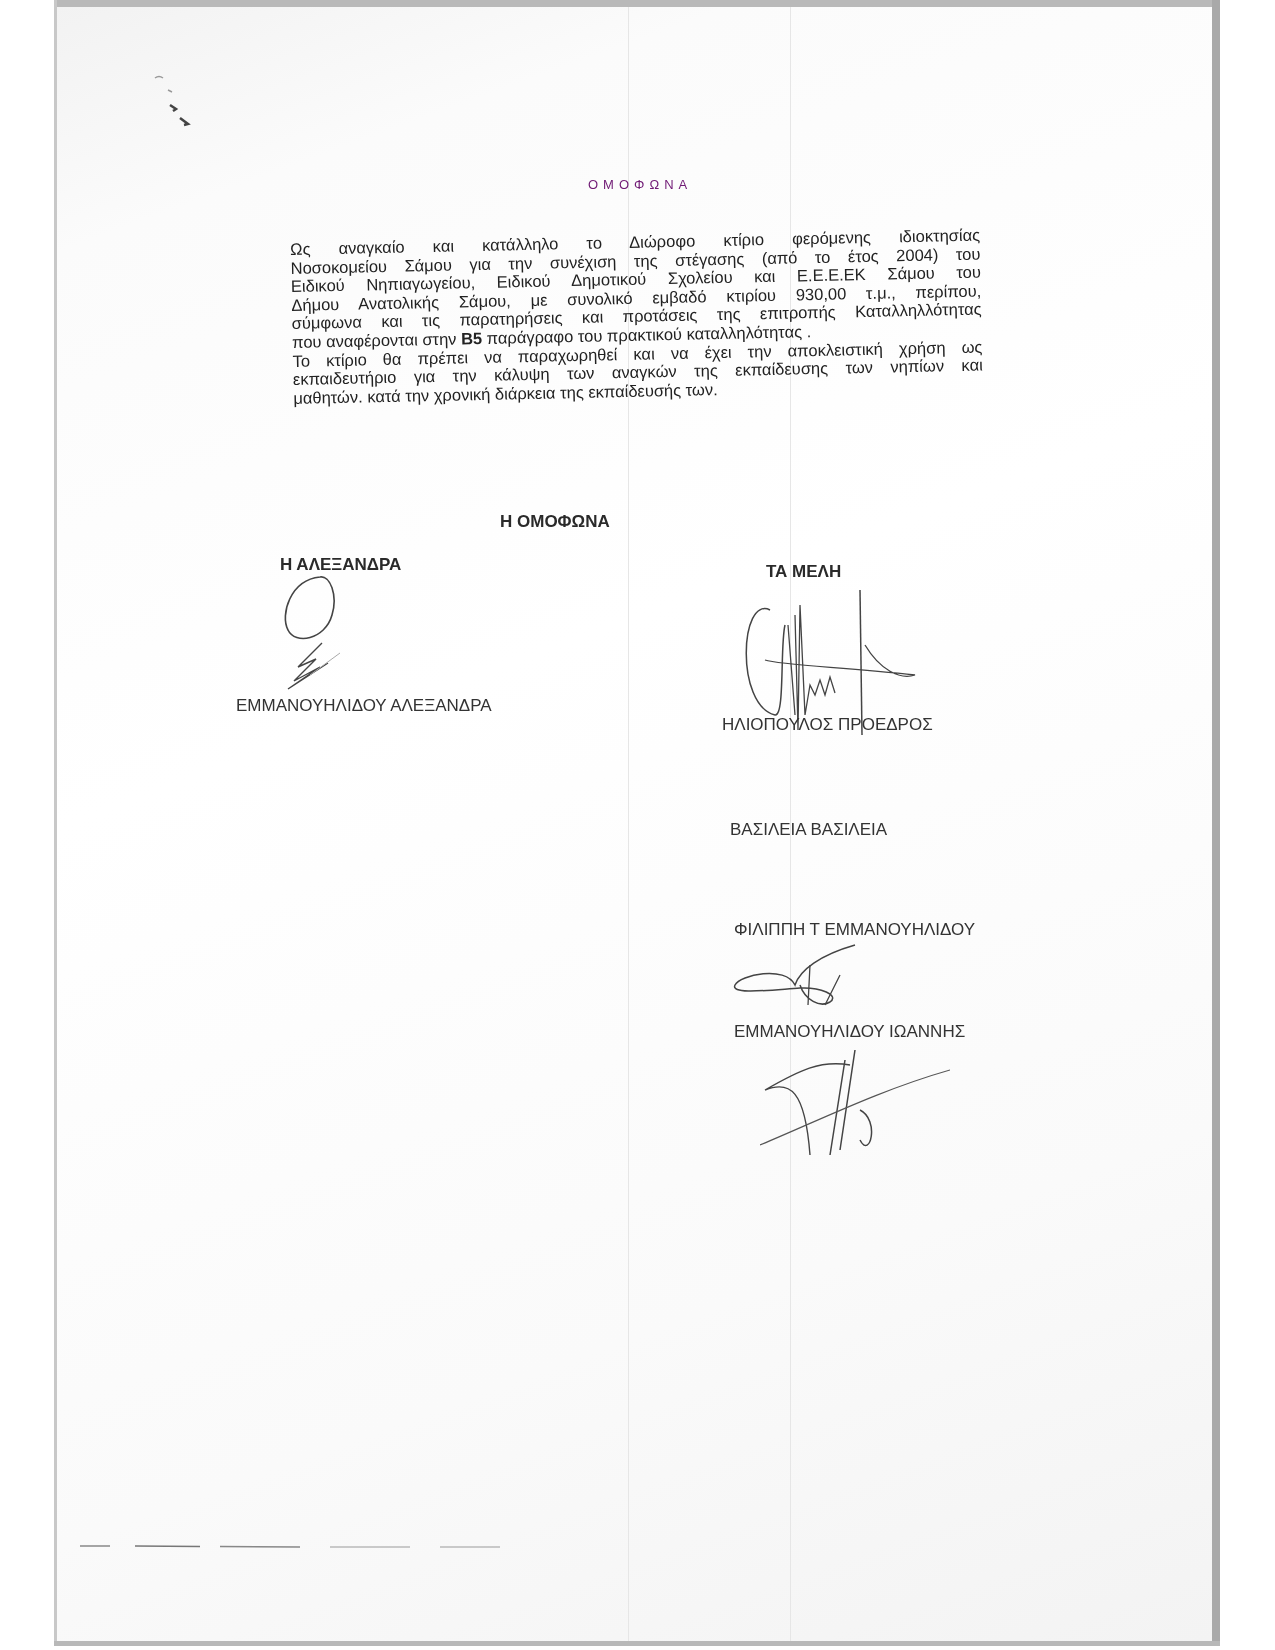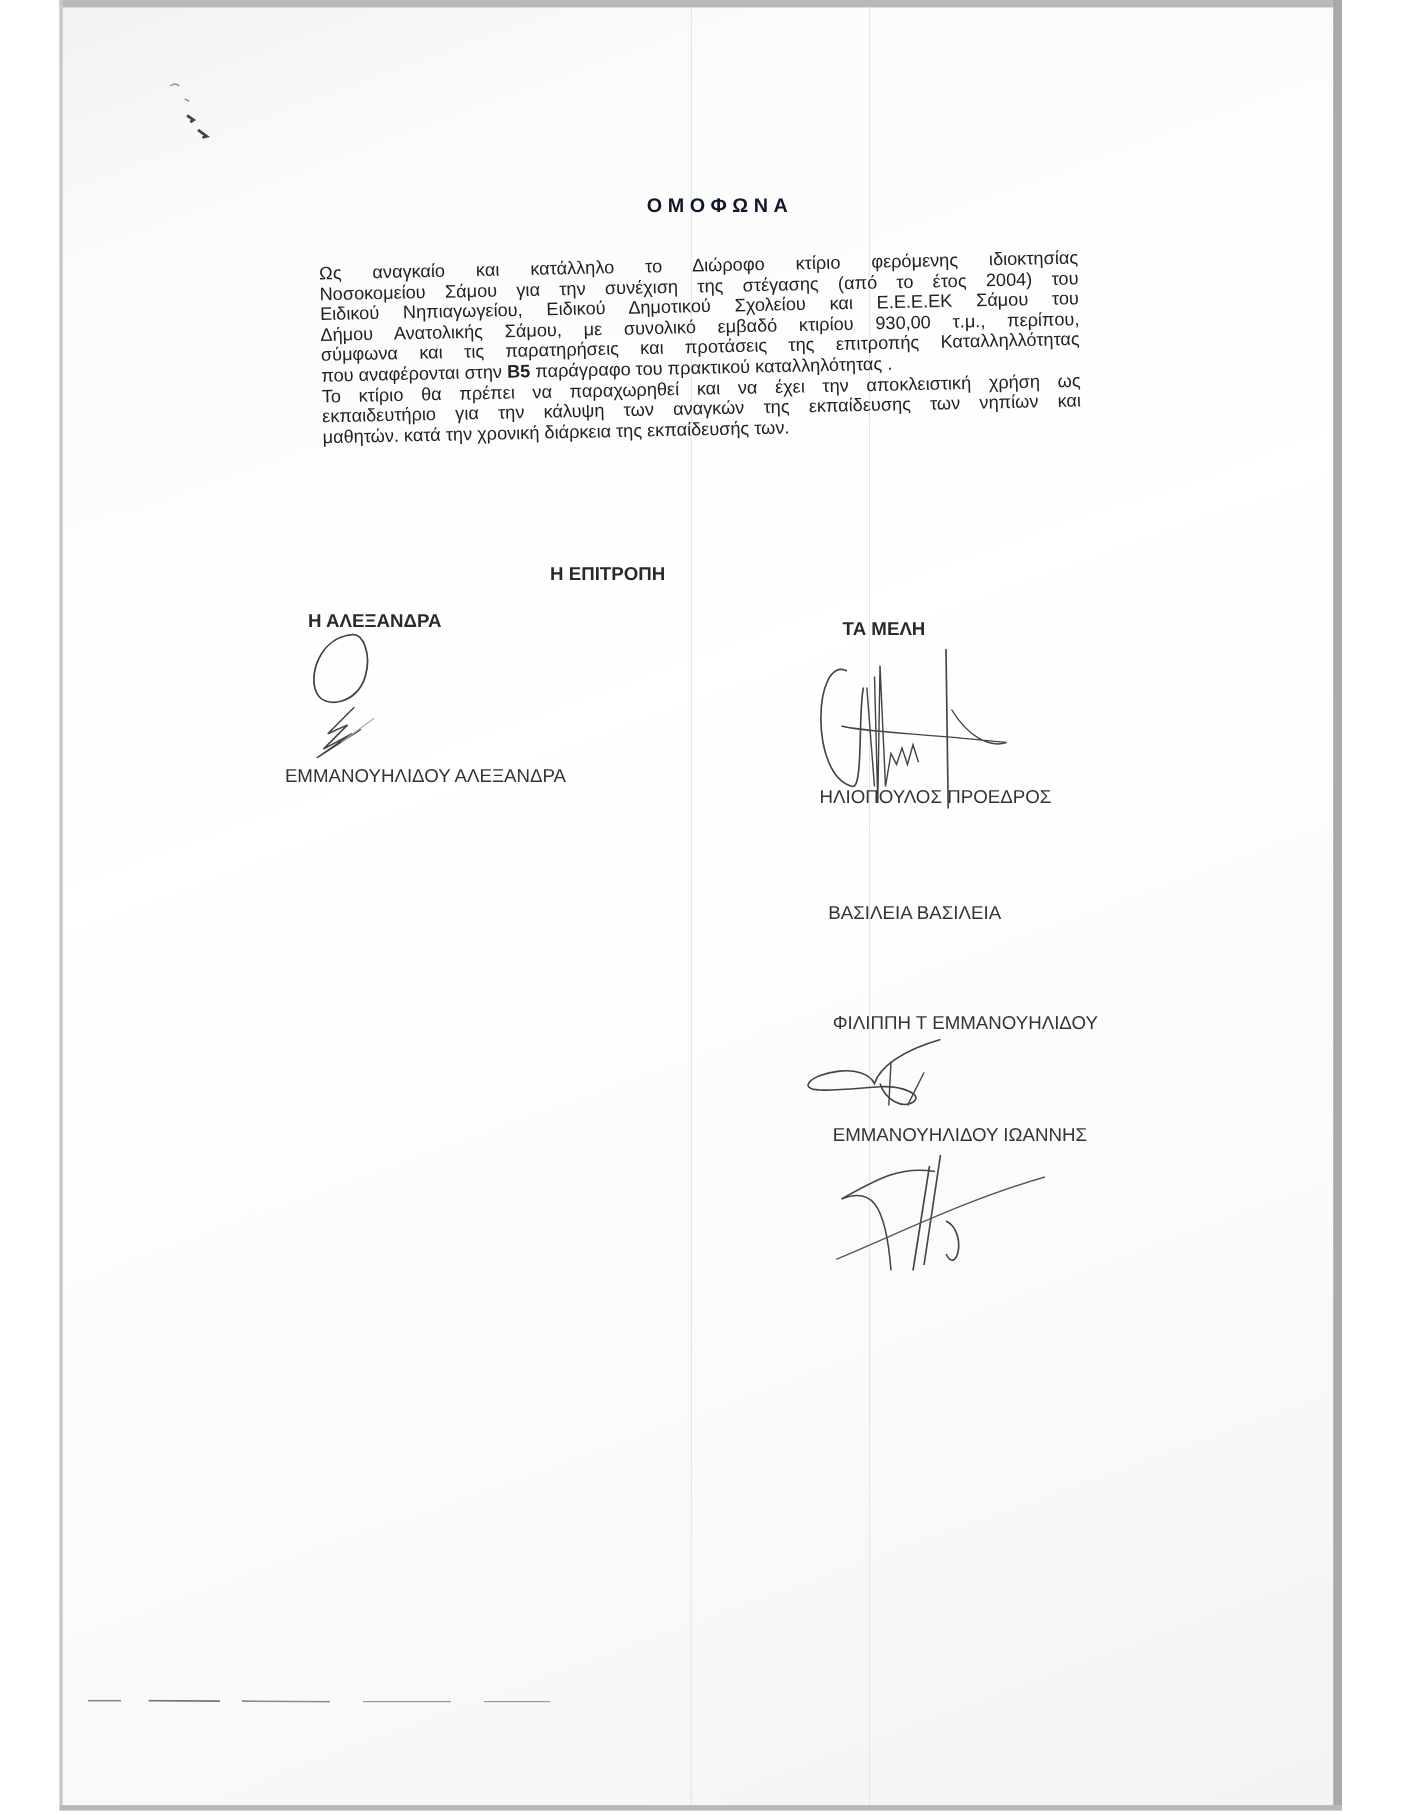--- a/index.html
+++ b/index.html
@@ -14,34 +14,34 @@
   }
   .edge-top { position:absolute; left:54px; top:0; width:1166px; height:7px; background:#b9b9b9; }
   .edge-left { position:absolute; left:54px; top:0; width:3px; height:1641px; background:#c8c8c8; }
   .edge-right { position:absolute; left:1212px; top:0; width:8px; height:1645px; background:#a9a9a9; }
   .edge-bottom { position:absolute; left:54px; top:1641px; width:1166px; height:5px; background:#b8b8b8; }
   .fold { position:absolute; top:7px; width:1px; height:1634px; background:#e6e6e6; }
   .smudge { position:absolute; left:150px; top:70px; width:50px; height:70px; }
   .dash-line { position:absolute; left:80px; top:1545px; width:420px; height:3px; }
 
   .title {
-    position:absolute; left:588px; top:177px; font-size:18px; letter-spacing:5px;
-    font-weight:bold; color:#0f172a;
+    position:absolute; left:588px; top:177px; font-size:13px; letter-spacing:5px;
+    font-weight:normal; color:#701a75;
   }
   .para {
     position:absolute; left:290px; top:240px; width:690px;
     font-size:16.5px; line-height:18.6px; color:#222;
     transform:rotate(-1.2deg); transform-origin:0 0;
   }
   .para .line { display:block; white-space:nowrap; text-align:justify; text-align-last:justify; width:690px; }
   .para .line.last { text-align-last:left; }
   .para b { font-weight:bold; }
 
   .heading { position:absolute; font-weight:bold; font-size:17px; color:#2a2a2a; }
-  .name { position:absolute; font-size:17px; color:#333; white-space:nowrap;margin-left:23px; }
+  .name { position:absolute; font-size:17px; color:#333; white-space:nowrap; }
   .sig { position:absolute; }
 </style>
 </head>
 <body>
 
 <div class="edge-top"></div>
 <div class="paper"></div>
 <div class="edge-left"></div>
 <div class="edge-right"></div>
 <div class="edge-bottom"></div>
@@ -68,21 +68,21 @@
   <span class="line">Νοσοκομείου Σάμου για την συνέχιση της στέγασης (από το έτος 2004) του</span>
   <span class="line">Ειδικού Νηπιαγωγείου, Ειδικού Δημοτικού Σχολείου και Ε.Ε.Ε.ΕΚ Σάμου του</span>
   <span class="line">Δήμου Ανατολικής Σάμου, με συνολικό εμβαδό κτιρίου 930,00 τ.μ., περίπου,</span>
   <span class="line">σύμφωνα  και τις παρατηρήσεις και προτάσεις της επιτροπής Καταλληλλότητας</span>
   <span class="line last"><span>που αναφέρονται στην </span><b>Β5</b><span> παράγραφο του πρακτικού καταλληλότητας .</span></span>
   <span class="line">Το κτίριο θα πρέπει να παραχωρηθεί και να έχει την αποκλειστική χρήση ως</span>
   <span class="line">εκπαιδευτήριο για την κάλυψη των αναγκών της εκπαίδευσης των νηπίων και</span>
   <span class="line last">μαθητών. κατά την χρονική διάρκεια της εκπαίδευσής των.</span>
 </div>
 
-<div class="heading" style="left:500px; top:512px;">Η ΕΠΙΤΡΟΠΗ</div>
+<div class="heading" style="left:500px; top:512px;">Η ΟΜΟΦΩΝΑ</div>
 
 <div class="heading" style="left:280px; top:555px;">Η ΑΛΕΞΑΝΔΡΑ</div>
 
 <svg class="sig" style="left:280px; top:575px;" width="70" height="115" viewBox="0 0 70 115">
   <path d="M40 2 C10 5 0 40 8 55 C15 70 45 65 52 40 C58 20 50 0 40 2 Z" stroke="#444" stroke-width="1.6" fill="none"></path>
   <path d="M42 68 L18 92 L36 84 L14 106 L40 92 L8 114 L48 88" stroke="#444" stroke-width="1.4" fill="none"></path>
   <path d="M30 100 L60 78" stroke="#aaa" stroke-width="1" fill="none"></path>
 </svg>
 
 <div class="name" style="left:236px; top:696px;">ΕΜΜΑΝΟΥΗΛΙΔΟΥ ΑΛΕΞΑΝΔΡΑ</div>

